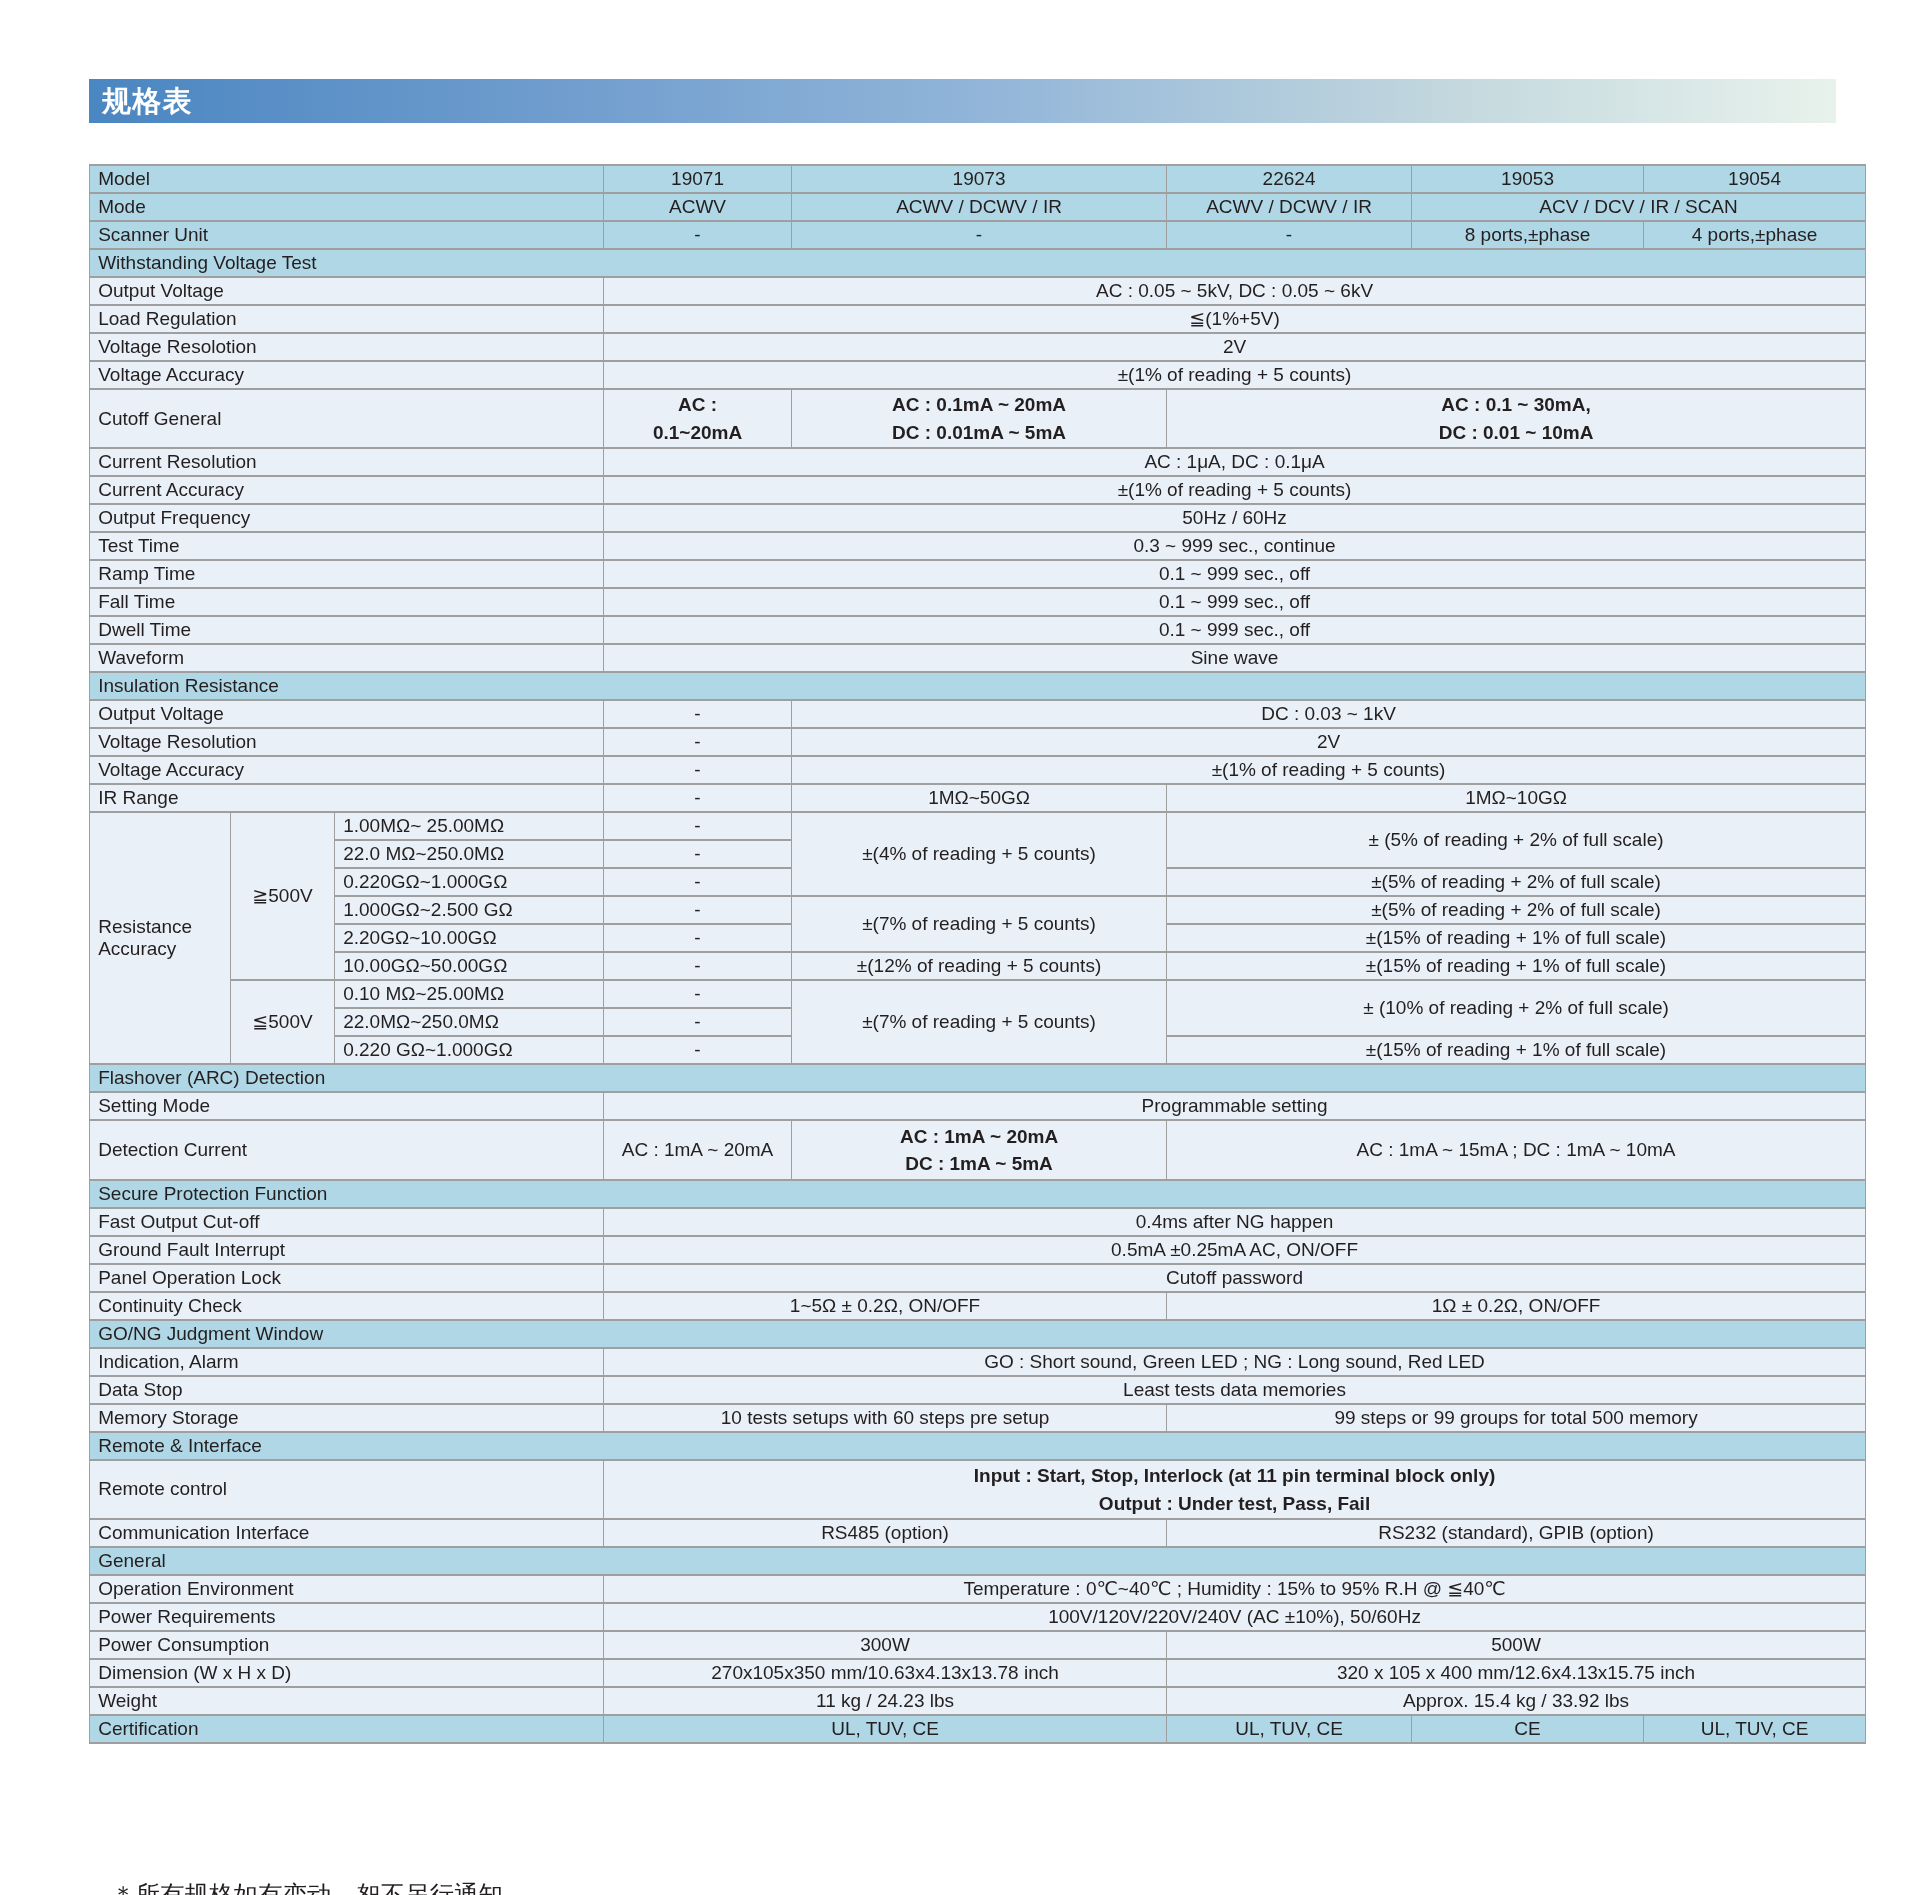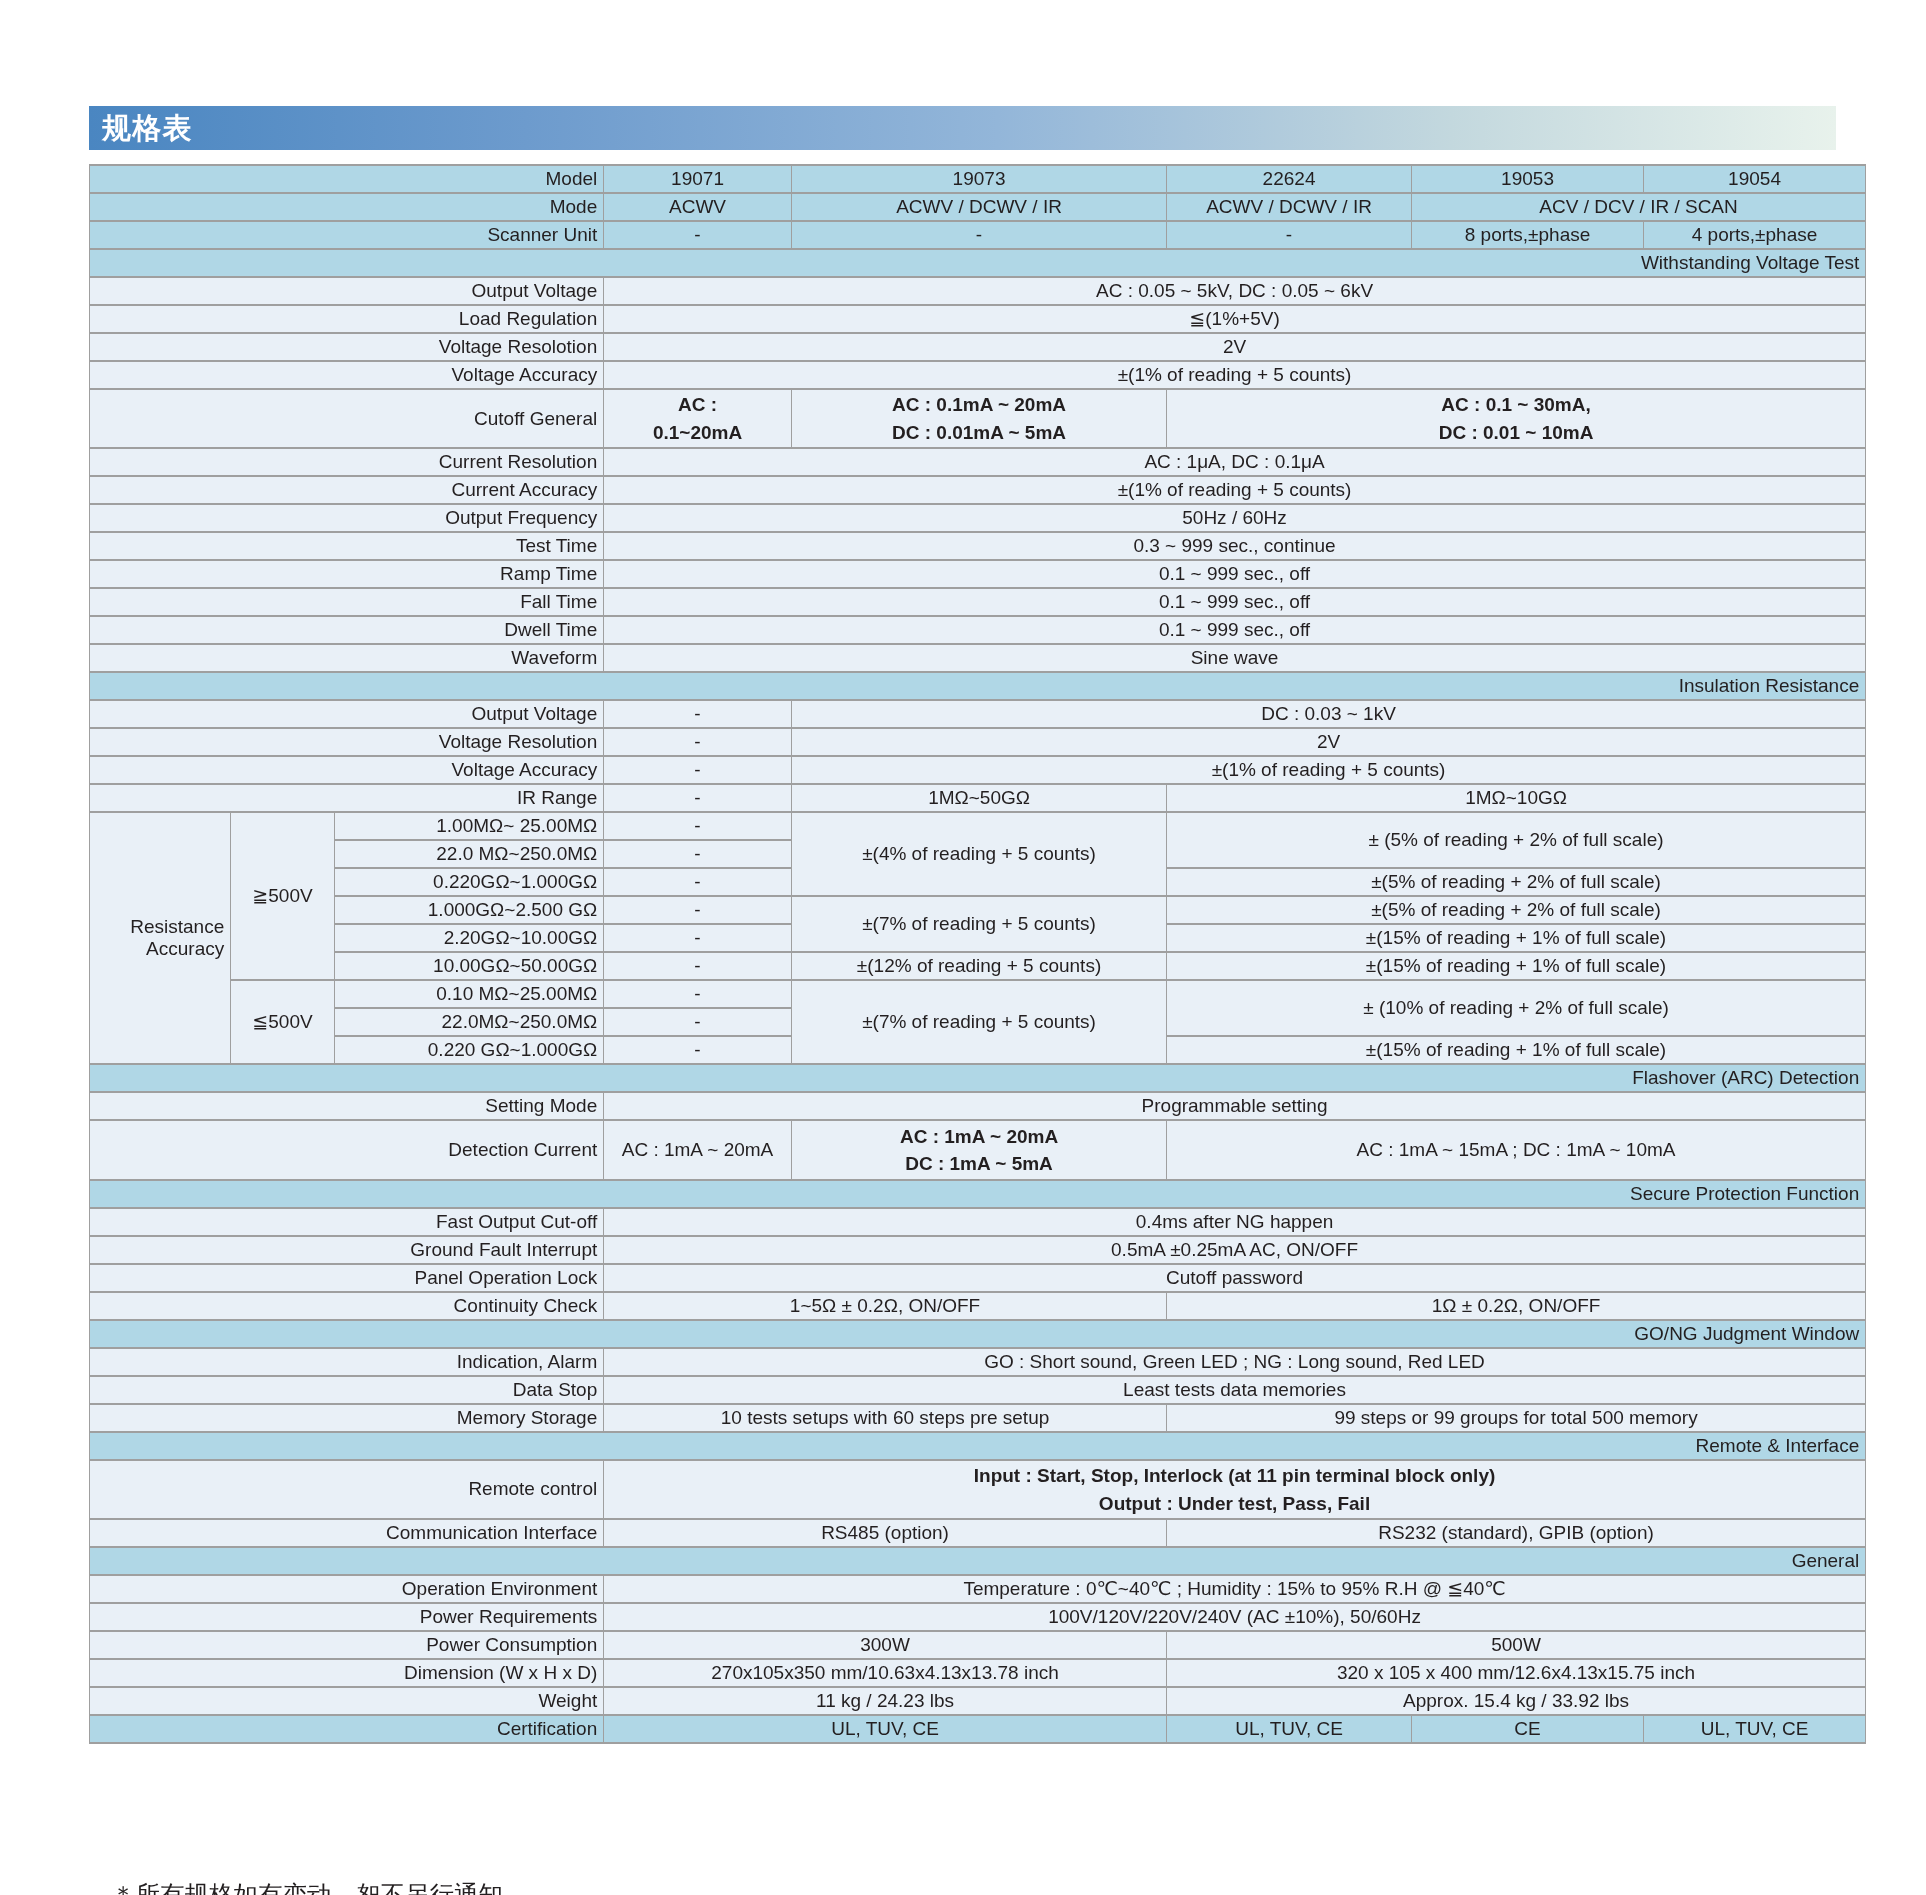--- a/index.html
+++ b/index.html
@@ -8,21 +8,21 @@
     width: 1926px;
     height: 1896px;
     background: #ffffff;
     overflow: hidden;
     font-family: "Liberation Sans", "DejaVu Sans", sans-serif;
   }
   .page { position: relative; width: 1926px; height: 1896px; }
 
   .title-bar {
     position: absolute;
-    left: 89px; top: 106px;
+    left: 89px; top: 79px;
     width: 1747px; height: 44px;
     background: linear-gradient(90deg, #4a86c1 0%, #6d9bcd 25%, #93b6d9 52%, #c3d8de 78%, #e8f2ec 100%);
     display: flex; align-items: center;
     box-sizing: border-box;
     padding-left: 13px;
     padding-top: 2.3px;
   }
   .title-bar .title-text {
     color: #ffffff;
     font-size: 29px;
@@ -45,21 +45,21 @@
     border-bottom-width: 2.3px;
     height: 28px;
     background: #e9f0f7;
     padding: 1.2px 5.8px;
     text-align: center;
     vertical-align: middle;
     line-height: 1.18;
     box-sizing: border-box;
     overflow: hidden;
   }
-  table.spec td.lab { text-align: right; padding-left: 8.2px; }
+  table.spec td.lab { text-align: left; padding-left: 8.2px; }
   table.spec td.blue, table.spec tr.blue td { background: #b0d7e6; }
   table.spec tr.tall td { height: 58px; }
   .l2 > div { line-height: 1.45; font-weight: bold; }
 
   .footnote {
     position: absolute;
     left: 111px; top: 1878px;
     font-size: 24.5px;
     color: #231f20;
     white-space: nowrap;

